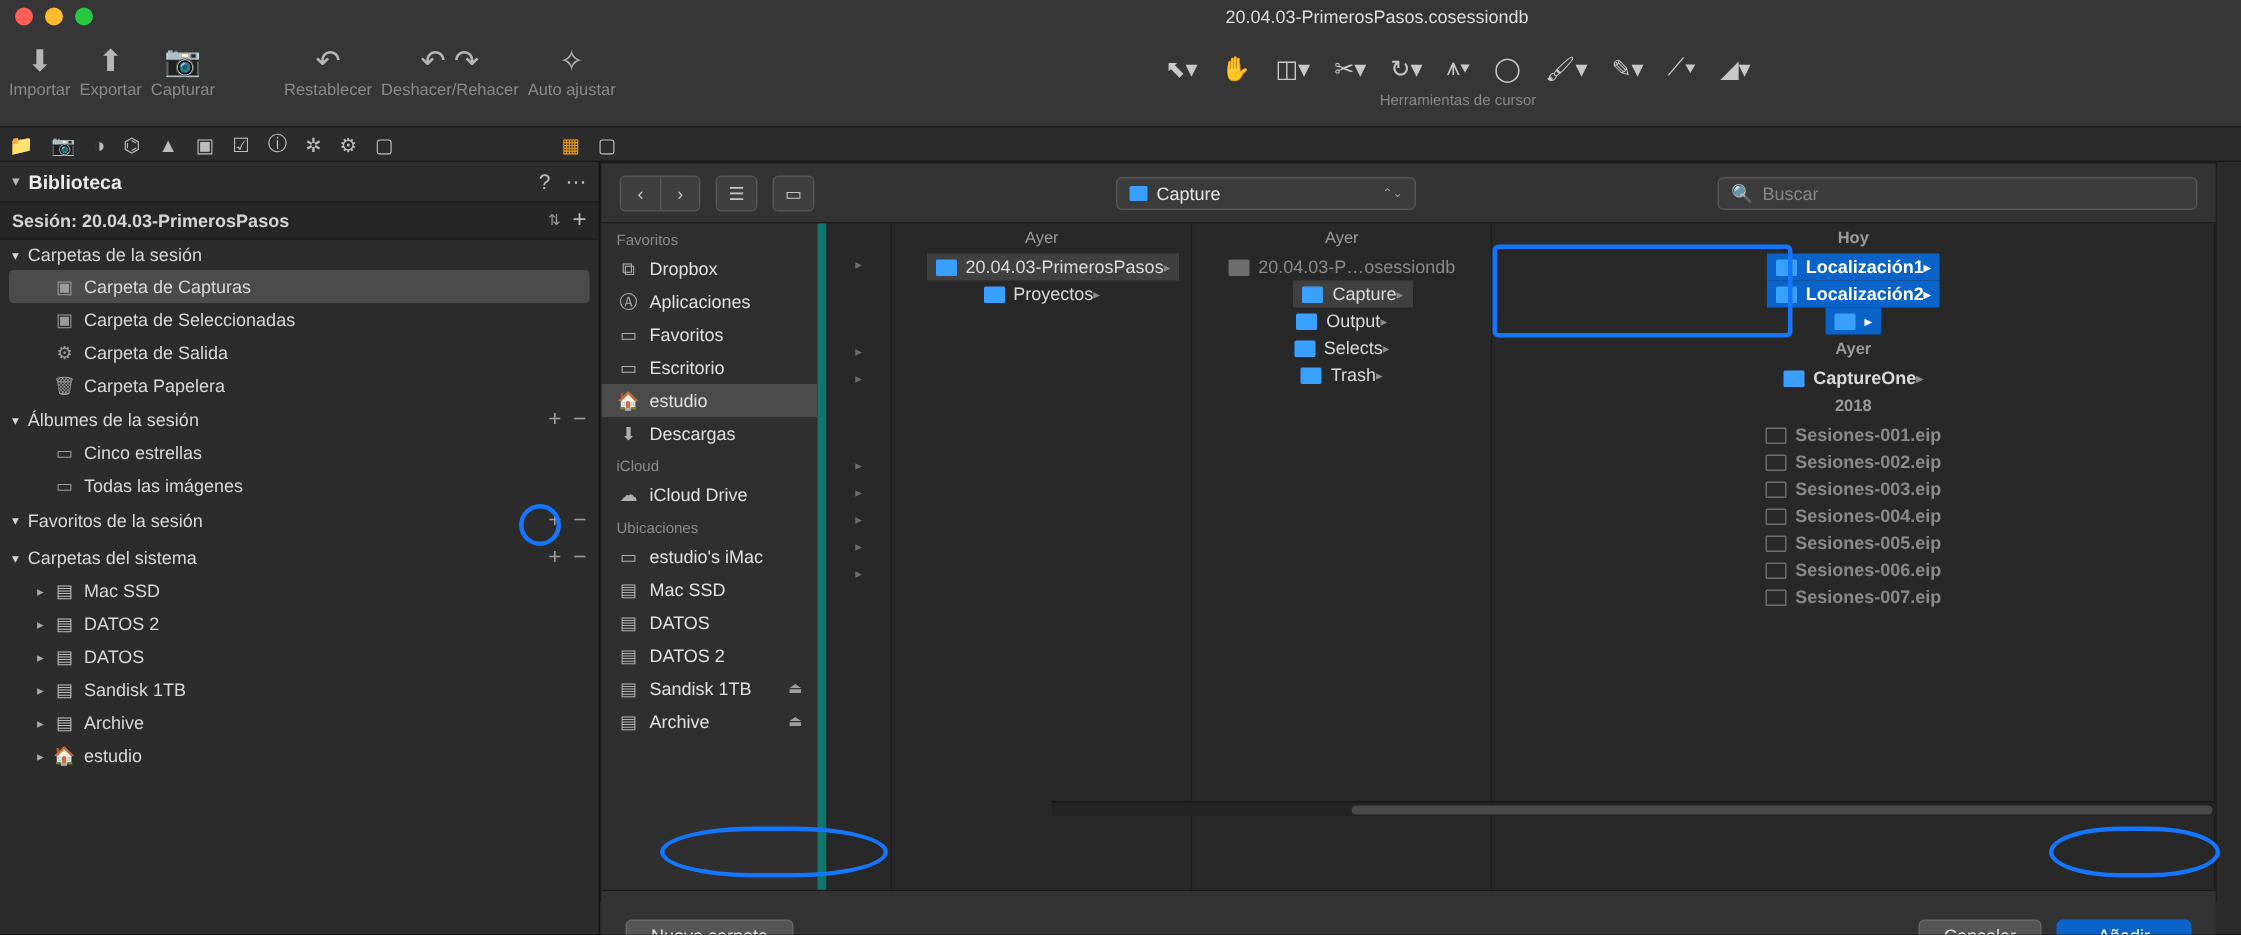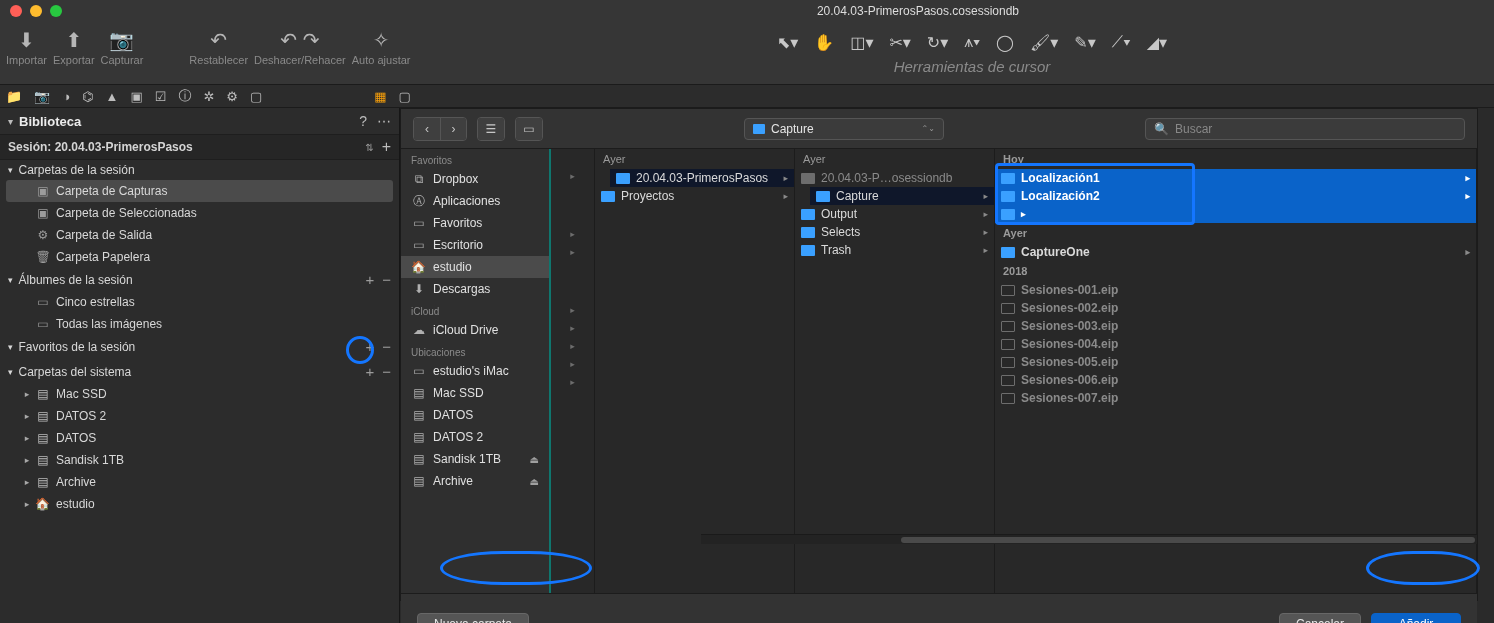--- a/index.html
+++ b/index.html
@@ -15,21 +15,21 @@
   .win-title{flex:1;text-align:center;font-size:12px;color:#ddd;transform:translateX(140px);}
   
   .maintoolbar{display:flex;background:#363636;height:62px;}
   .left-tb{width:450px;display:flex;align-items:flex-start;padding:4px 6px;}
   .tb-btn{display:flex;flex-direction:column;align-items:center;margin-right:6px;color:#b6b6b6;}
   .tb-btn .ic{font-size:20px;height:28px;display:flex;align-items:center;justify-content:center;}
   .tb-btn .lbl{font-size:11px;color:#8a8a8a;}
   .center-tb{flex:1;display:flex;flex-direction:column;align-items:center;justify-content:center;}
   .cursor-strip{display:flex;gap:16px;font-size:16px;color:#c8c8c8;padding-top:2px;}
   .cursor-strip .orange{color:#f59e0b;}
-  .cursor-label{font-size:15px;color:#8a8a8a;margin-top:6px;font-style:italic;}
+  .cursor-label{font-size:10px;color:#8a8a8a;margin-top:6px;}
   
   .tab-strip{height:24px;background:#2c2c2c;border-top:1px solid #1b1b1b;border-bottom:1px solid #1b1b1b;display:flex;align-items:center;padding:0 6px;gap:12px;}
   .tab-strip .ico{font-size:13px;color:#bdbdbd;}
   .tab-strip .sel{color:#f59e0b;}
   .tab-strip .far{margin-left:auto;display:flex;gap:12px;}
   
   .body{display:flex;height:515px;}
   .sidepanel{width:400px;background:#2c2c2c;border-right:1px solid #161616;overflow:hidden;}
   .section-hd{height:26px;display:flex;align-items:center;padding:0 8px;background:#2c2c2c;}
   .section-hd .chev{font-size:10px;margin-right:6px;color:#bcbcbc;}
@@ -58,40 +58,40 @@
   .dlg-toolbar{height:40px;display:flex;align-items:center;padding:0 12px;gap:10px;background:#333333;border-bottom:1px solid #1c1c1c;}
   .seg{display:flex;border:1px solid #555;border-radius:4px;overflow:hidden;}
   .seg button{background:#3f3f3f;border:none;color:#c6c6c6;width:26px;height:22px;font-size:12px;}
   .seg button+button{border-left:1px solid #555;}
   .path-select{flex:0 0 200px;margin-left:auto;background:#3b3b3b;border:1px solid #555;border-radius:4px;height:22px;display:flex;align-items:center;padding:0 8px;color:#e5e5e5;font-size:12px;}
   .path-select .fld{width:12px;height:10px;background:#3aa0ff;border-radius:1px;margin-right:6px;}
   .path-select .cv{margin-left:auto;font-size:8px;color:#999;}
   .search{margin-left:auto;flex:0 0 320px;background:#3b3b3b;border:1px solid #555;border-radius:4px;height:22px;display:flex;align-items:center;padding:0 8px;color:#888;font-size:12px;}
   .search .mag{margin-right:6px;}
   .dlg-body{display:flex;height:445px;border-bottom:1px solid #1c1c1c;}
-  .dlg-side{width:150px;background:#2f2f2f;border-right:2px solid #0f766e;overflow:hidden;}
+  .dlg-side{width:150px;background:#2f2f2f;border-right:6px solid #0f766e;overflow:hidden;}
   .ds-hd{font-size:10px;color:#8b8b8b;padding:6px 10px 2px;}
   .ds-row{display:flex;align-items:center;height:22px;padding:0 10px;font-size:12px;color:#e0e0e0;}
   .ds-row.sel{background:#4b4b4b;}
   .ds-row .ic{width:16px;font-size:12px;color:#b0b0b0;margin-right:6px;text-align:center;}
   .ds-row .eject{margin-left:auto;font-size:10px;color:#a0a0a0;}
-  .col{flex:0 0 200px;border-right:1px solid #1c1c1c;display:flex;flex-direction:column;background:#282828;}
+  .col{flex:0 0 200px;border-right:1px solid #1c1c1c;display:flex;flex-direction:column;background:#282828;align-items:center;}
   .col.narrow{flex:0 0 44px;}
   .col.big{flex:1;}
   .col-hd{font-size:11px;color:#9a9a9a;padding:4px 8px;}
   .col-row{display:flex;align-items:center;height:18px;padding:0 6px;font-size:12px;color:#dadada;}
   .col-row .fl-ic{width:14px;height:11px;border-radius:1px;margin-right:6px;}
   .fl-blue{background:#3aa0ff;}
   .fl-grey{background:#6d6d6d;}
   .fl-file{background:transparent;border:1px solid #6d6d6d;width:10px;height:12px;border-radius:1px;}
   .col-row .nm{flex:1;white-space:nowrap;overflow:hidden;text-overflow:ellipsis;}
   .col-row .arr{font-size:9px;color:#8a8a8a;}
   .col-row.sel{background:#0a63c9;color:#fff;}
   .col-row.sel .arr{color:#fff;}
-  .col-row.light-sel{background:#0f172a;margin-left:15px;}
+  .col-row.light-sel{background:#404040;margin-left:15px;}
   .narrow-arr{display:flex;justify-content:center;align-items:center;height:18px;color:#6d6d6d;font-size:9px;}
   .highlight-box{position:absolute;border:3px solid #1476ff;border-radius:4px;pointer-events:none;}
   .dlg-footer{height:60px;display:flex;align-items:center;padding:0 16px;background:#333;}
   .btn{background:#555;border:1px solid #676767;color:#e8e8e8;border-radius:4px;height:22px;padding:0 16px;font-size:12px;}
   .btn.primary{background:#0a63c9;border-color:#0a63c9;color:#fff;}
   .foot-spacer{flex:1;}
   .scroller{position:absolute;left:300px;right:0;bottom:56px;height:10px;background:#232323;border-top:1px solid #1a1a1a;}
   .scroller .thumb{position:absolute;left:200px;right:2px;top:2px;height:6px;background:#4a4a4a;border-radius:3px;}
 </style>
 </head>

